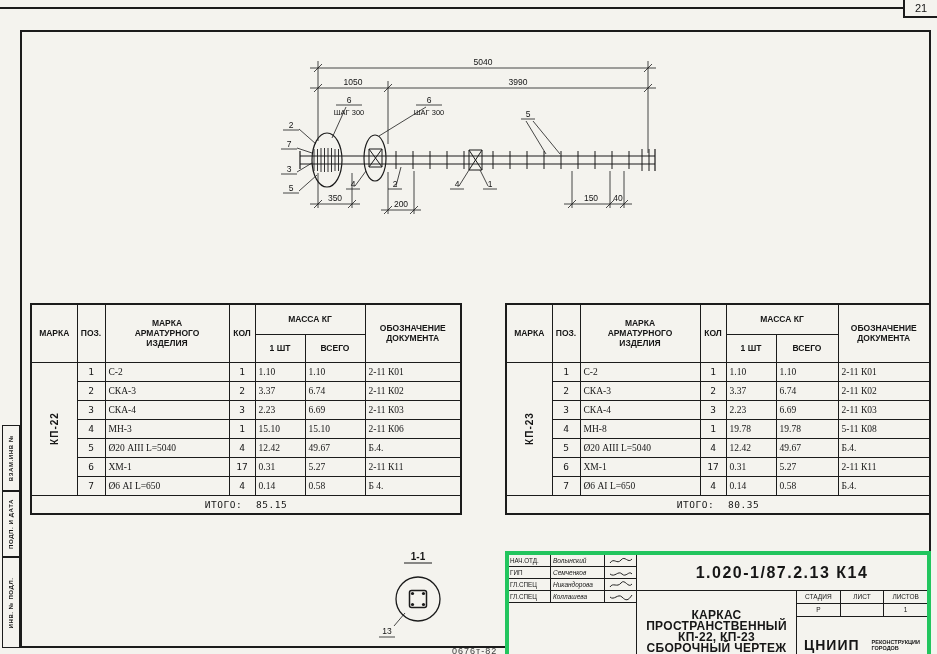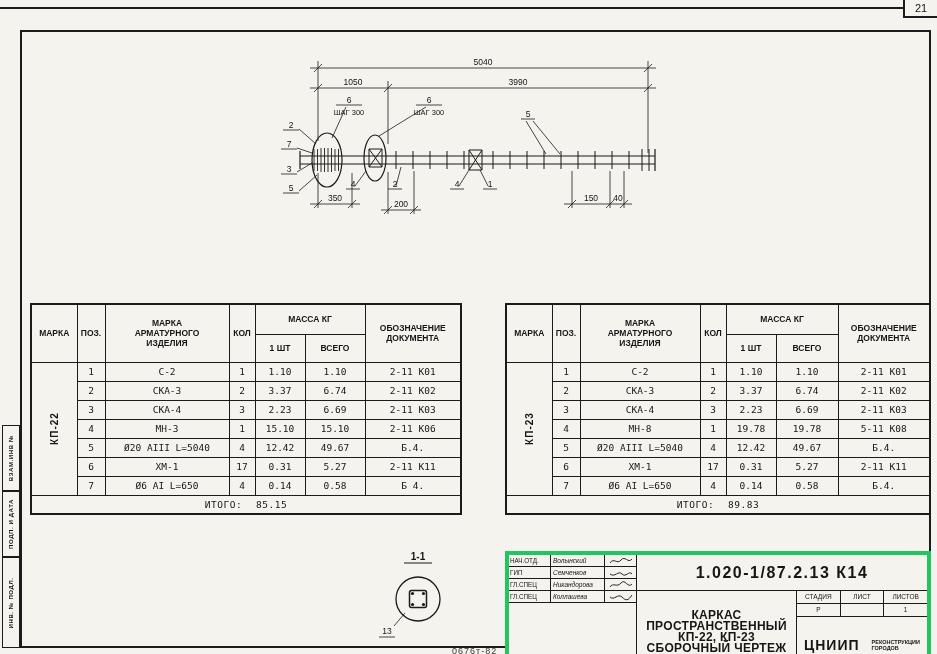--- a/index.html
+++ b/index.html
@@ -30,21 +30,21 @@
   table.spec { position:absolute; border-collapse:collapse; table-layout:fixed; border:2px solid #1b1b1b; }
   .spec th, .spec td { border:1px solid #1b1b1b; }
   .spec th { font-size:8.5px; font-weight:bold; white-space:pre-line; line-height:1.2; padding:1px 2px; text-align:center; }
   .spec tr.h1 th { height:30px; }
   .spec tr.h2 th { height:28px; }
   .spec td {
     font-family:"DejaVu Sans Mono", monospace; font-size:9.5px;
     height:19px; padding:0 3px; vertical-align:middle;
   }
   .spec td.c0, .spec td.c2 { text-align:center; }
-  .spec td.c1, .spec td.c3, .spec td.c4, .spec td.c5 { text-align:center; }
+  .spec td.c1, .spec td.c3, .spec td.c4, .spec td.c5 { text-align:left;font-family:Liberation Serif, serif; }
   .spec td.mark-cell { text-align:center; vertical-align:middle; }
   .spec td.mark-cell span {
     display:inline-block; transform:rotate(-90deg); white-space:nowrap;
     font-family:"Liberation Sans", sans-serif; font-weight:bold; font-size:10px; letter-spacing:1px;
   }
   .spec td.total-cell { text-align:center; letter-spacing:.5px;margin-left:18px; }
   .spec td.total-cell .tv { margin-left:14px; }
 
   .notes { position:absolute; left:64px; top:541px; font-size:9px; font-weight:bold; line-height:14px; letter-spacing:.2px; }
 
@@ -324,21 +324,21 @@
         </tr>
         <tr>
           <td class="c0">7</td>
           <td class="c1">Ø6 АI  L=650</td>
           <td class="c2">4</td>
           <td class="c3">0.14</td>
           <td class="c4">0.58</td>
           <td class="c5">Б.4.</td>
         </tr>
         <tr>
-          <td colspan="7" class="total-cell"><span>ИТОГО:</span><span class="tv">89.83</span></td>
+          <td colspan="7" class="total-cell"><span>ИТОГО:</span><span class="tv">80.35</span></td>
         </tr>
       </tbody>
   </table>
 
 
   <svg class="draw" style="left:372px; top:547px;" width="92" height="100" viewBox="0 0 92 100">
     <g stroke="#1b1b1b" fill="none">
       <path stroke-width="1" d="M32 16 H60"></path>
       <circle cx="46" cy="52" r="22" stroke-width="1.3"></circle>
       <rect x="37.5" y="43.5" width="17" height="17" rx="2" stroke-width="1.5"></rect>

